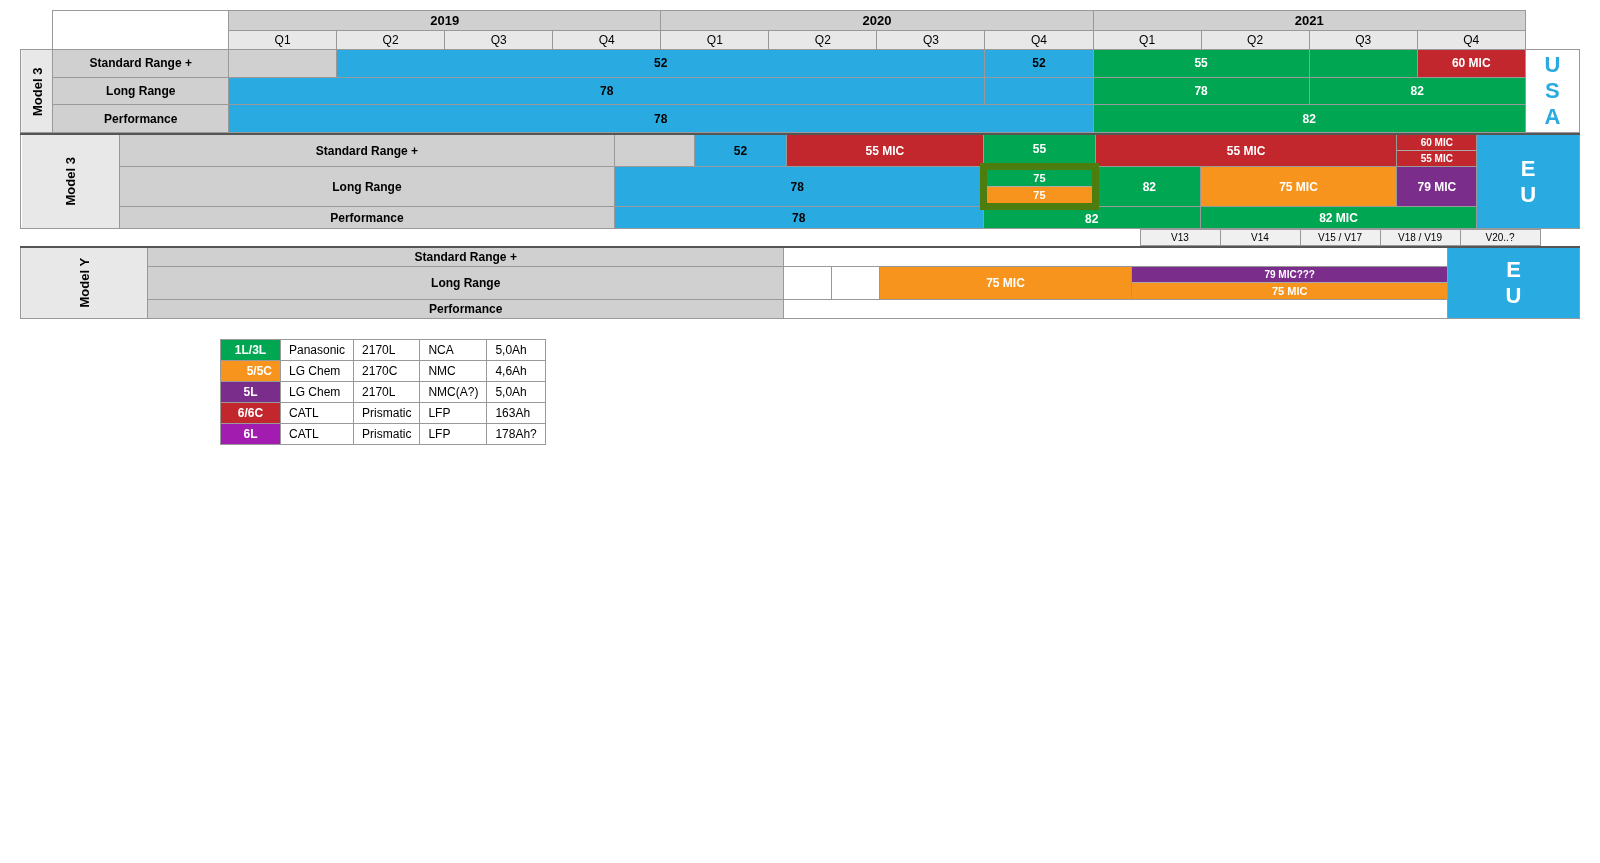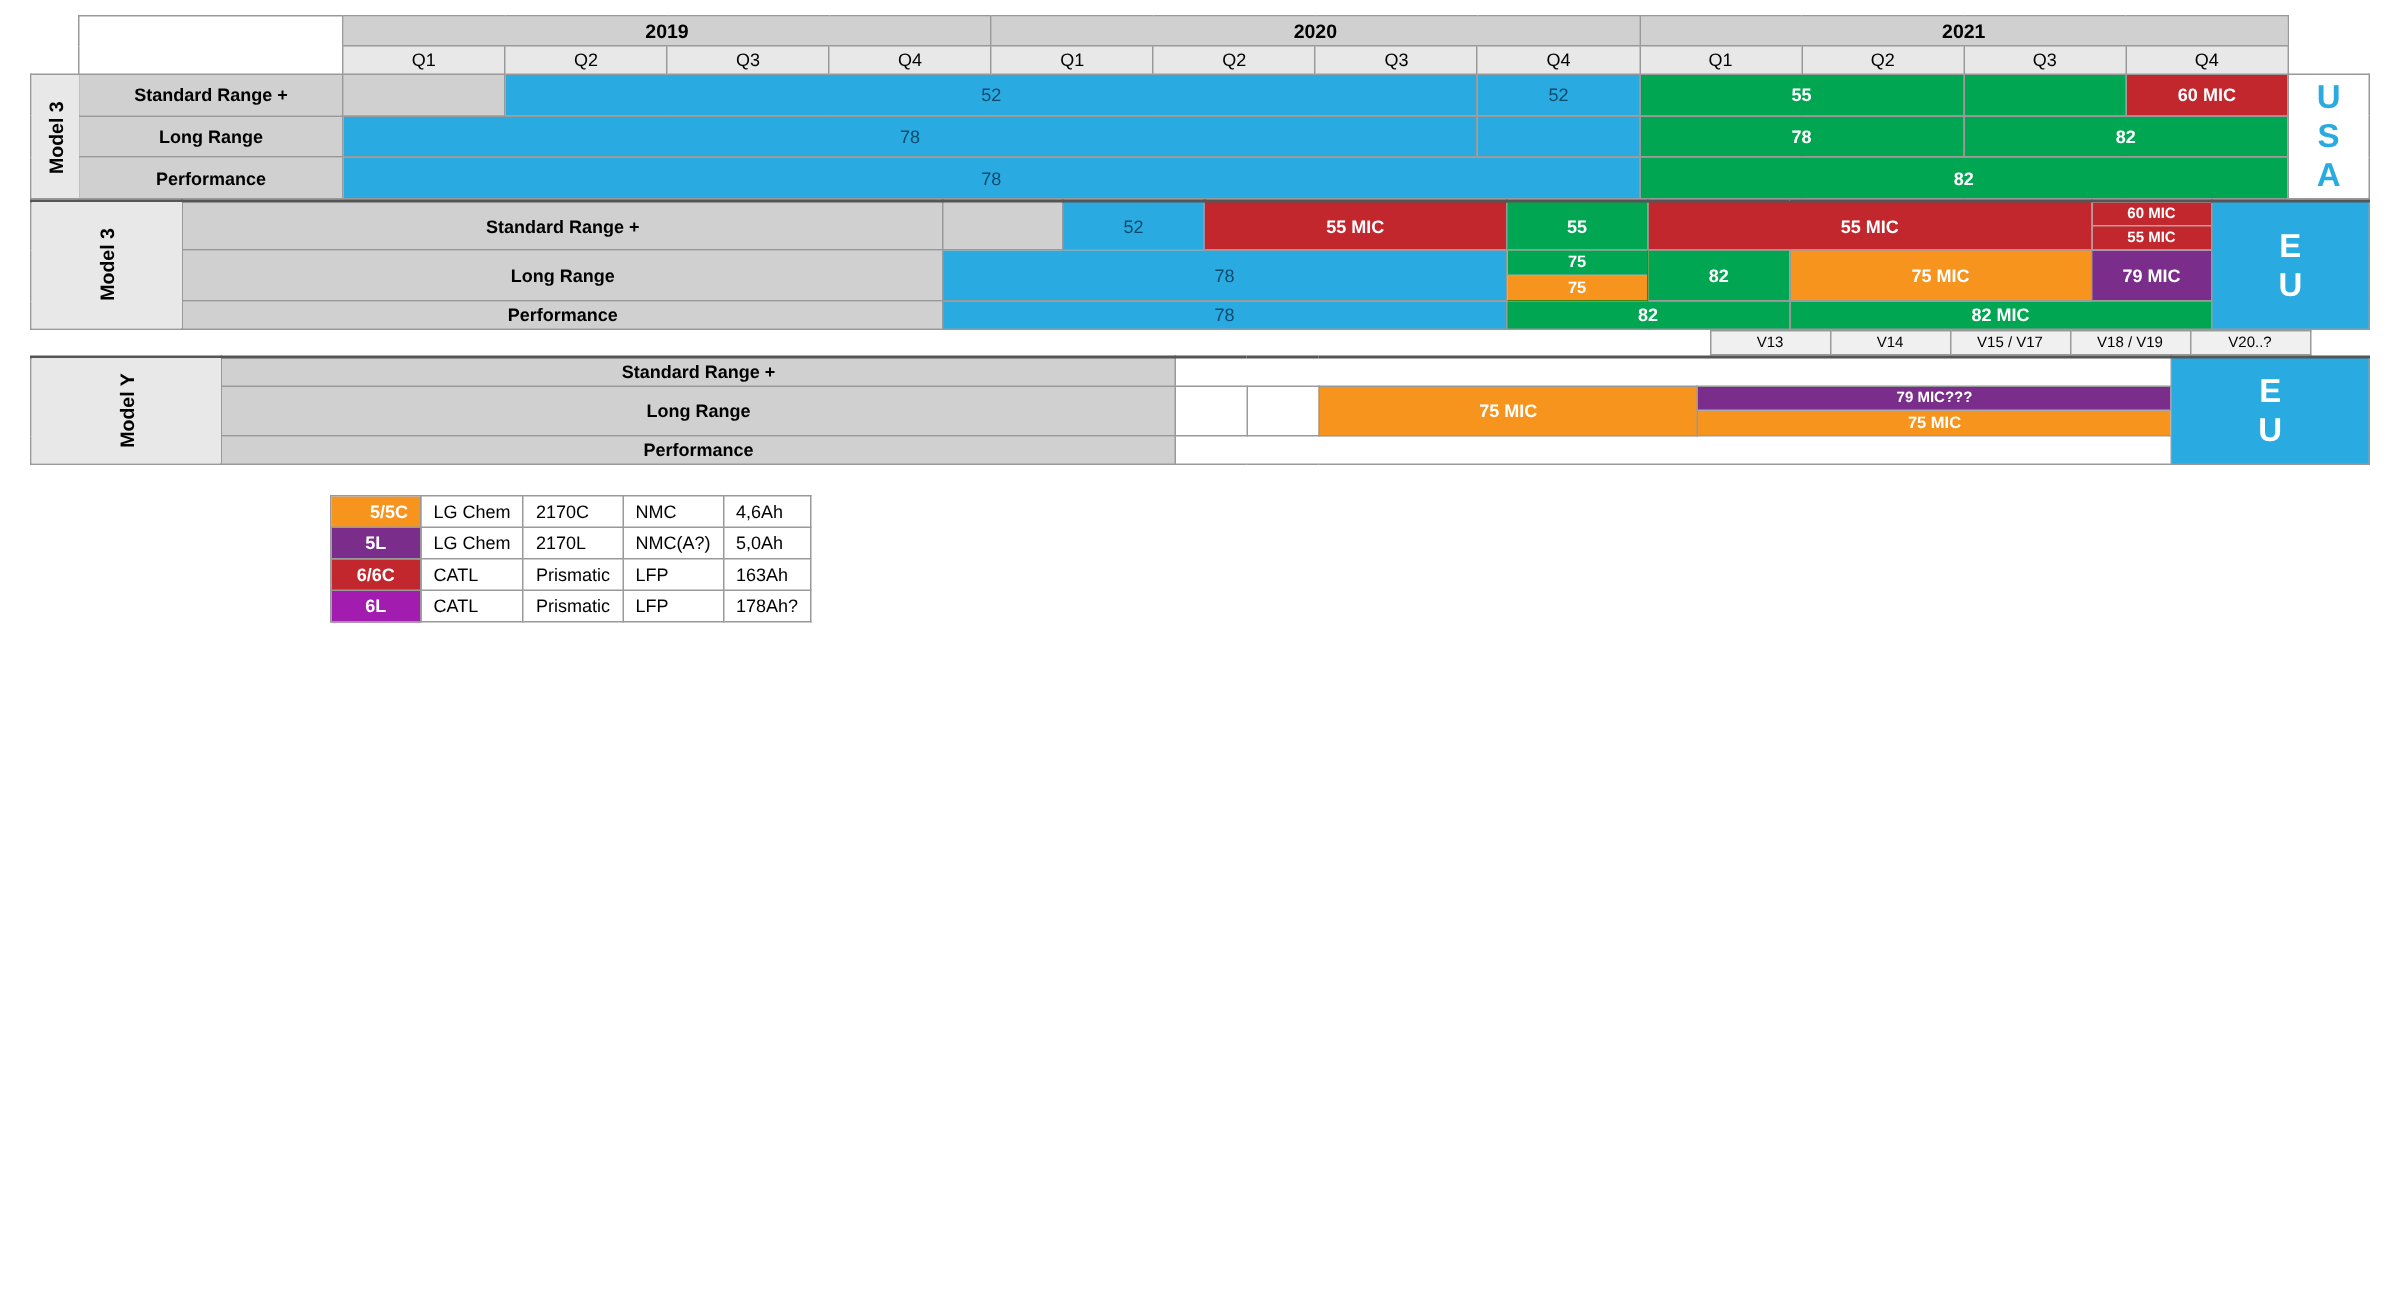--- a/index.html
+++ b/index.html
@@ -44,21 +44,21 @@
     .variant-label {
       background: #d0d0d0;
       font-weight: bold;
       text-align: center;
       white-space: nowrap;
       padding: 6px 10px;
       min-width: 120px;
       font-size: 12px;
     }
     
-    .cell-blue { background: #29ABE2; color: #0c4a6e; font-weight: normal; }
+    .cell-blue { background: #29ABE2; color: #000000; font-weight: bold; }
     .cell-green { background: #00A651; color: #fff; font-weight: bold; }
     .cell-red { background: #C1272D; color: #fff; font-weight: bold; }
     .cell-yellow { background: #F7941D; color: #fff; font-weight: bold; }
     .cell-purple { background: #7B2D8B; color: #fff; font-weight: bold; }
     .cell-gray { background: #d0d0d0; }
     .cell-white { background: #fff; }
     
     .region-label {
       font-size: 22px;
       font-weight: bold;
@@ -192,21 +192,21 @@
           <span class="split-cell-top cell-red" style="font-size:10px;">60 MIC</span>
           <span class="split-cell-bottom cell-red" style="font-size:10px;">55 MIC</span>
         </td>
         <td rowspan="3" class="region-label eu-label">E<br>U</td>
       </tr>
 
       <tr>
         <td class="variant-label">Long Range</td>
         <td class="cell-blue" colspan="8">78</td>
 
-        <td class="sub-row-split" style="padding:0; border:1px solid #4d7c0f;">
+        <td class="sub-row-split" style="padding:0; border:7px solid #4d7c0f;">
           <span class="split-cell-top cell-green" style="font-size:11px;">75</span>
           <span class="split-cell-bottom cell-yellow" style="font-size:11px;">75</span>
         </td>
 
         <td class="cell-green">82</td>
 
         <td class="cell-yellow">75 MIC</td>
 
         <td class="cell-purple">79 MIC</td>
       </tr>
@@ -274,20 +274,27 @@
 
       <tr>
         <td class="variant-label">Performance</td>
         <td colspan="12" class="cell-white"></td>
       </tr>
     </tbody>
   </table>
 
   <table class="legend-table">
     <tbody>
+      <tr>
+        <td class="legend-color-cell" style="background:#00A651;">1L/3L</td>
+        <td>Panasonic</td>
+        <td>2170L</td>
+        <td>NCA</td>
+        <td>5,0Ah</td>
+      </tr>
       <tr>
         <td class="legend-color-cell" style="background:#F7941D;text-align:right;">5/5C</td>
         <td>LG Chem</td>
         <td>2170C</td>
         <td>NMC</td>
         <td>4,6Ah</td>
       </tr>
       <tr>
         <td class="legend-color-cell" style="background:#7B2D8B;">5L</td>
         <td>LG Chem</td>

